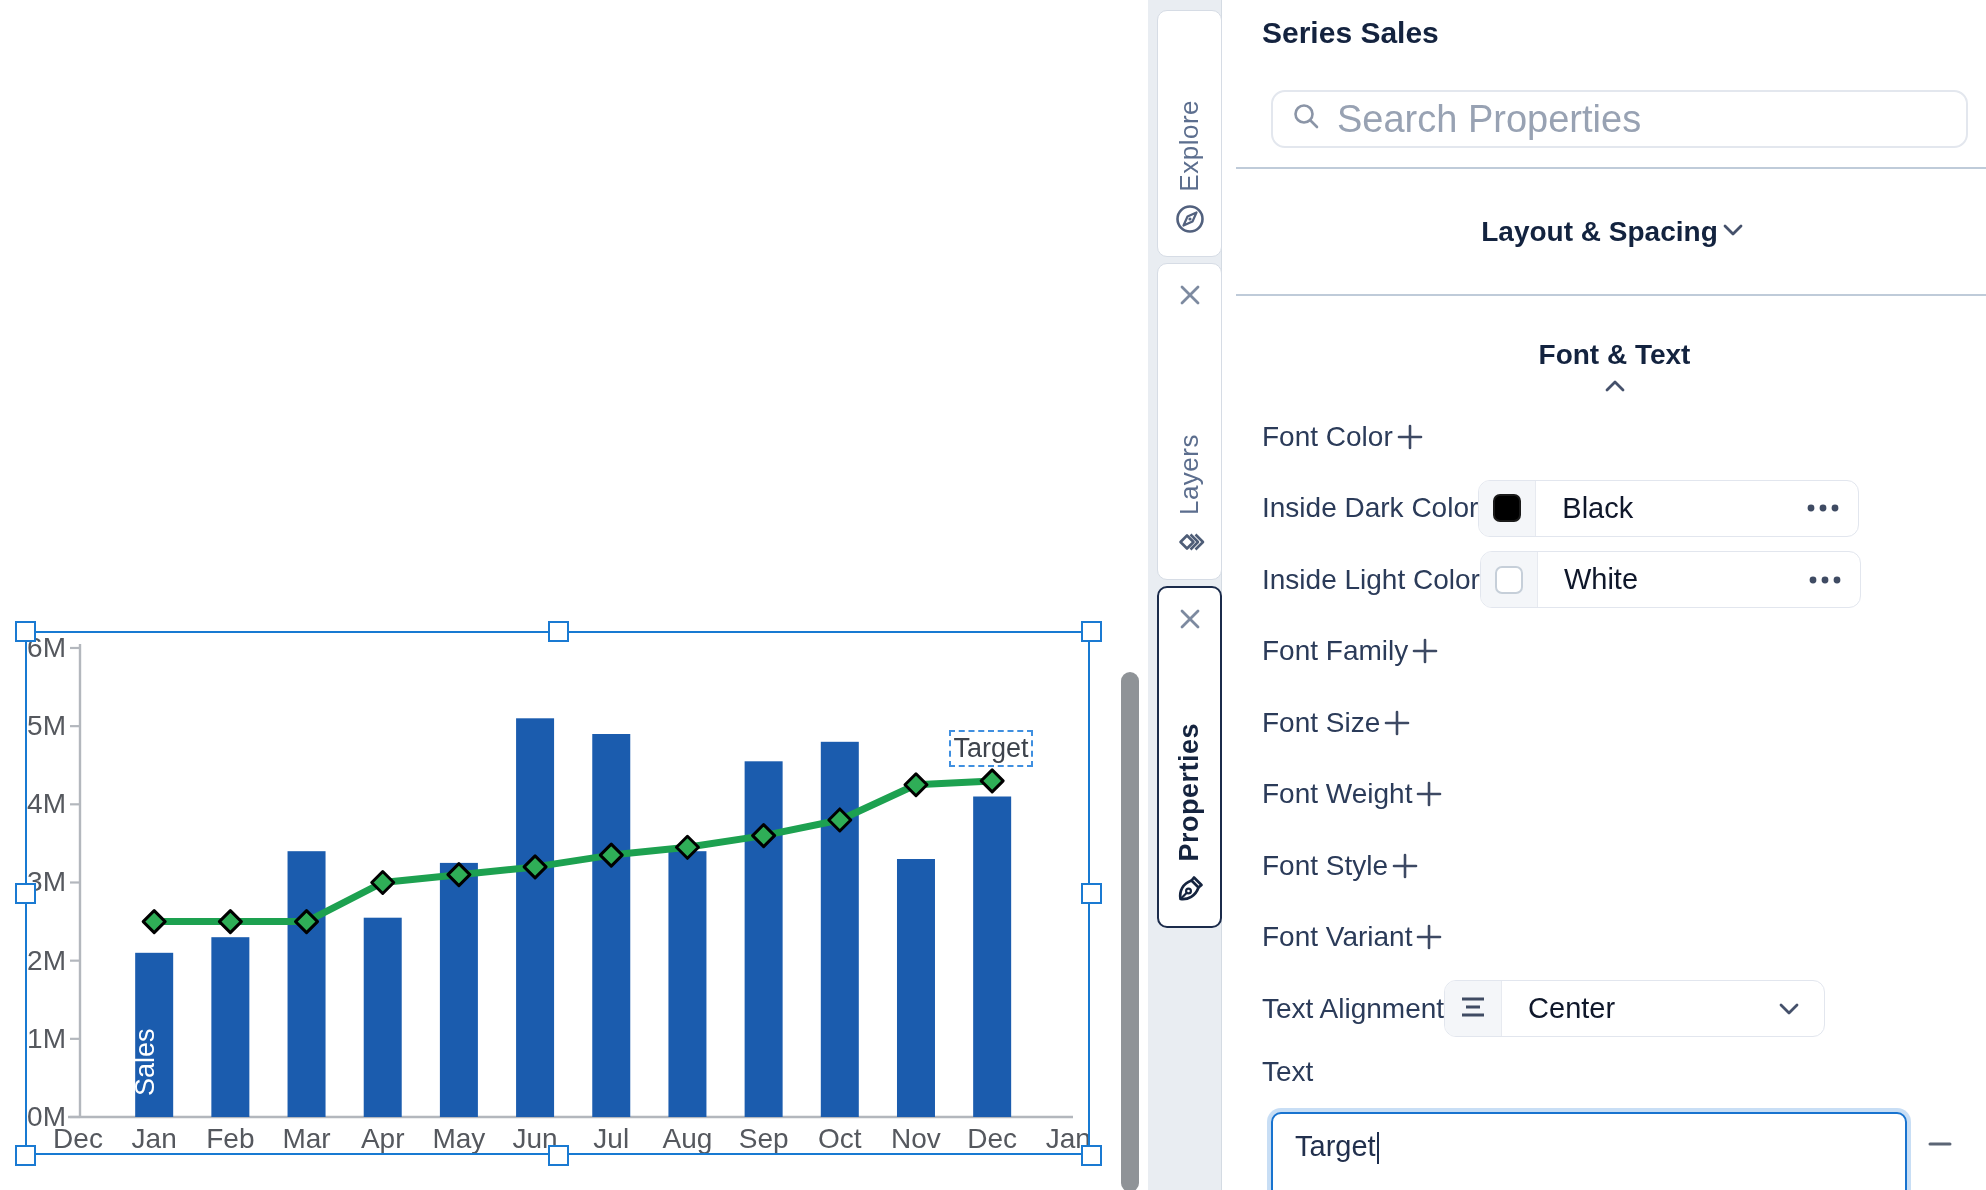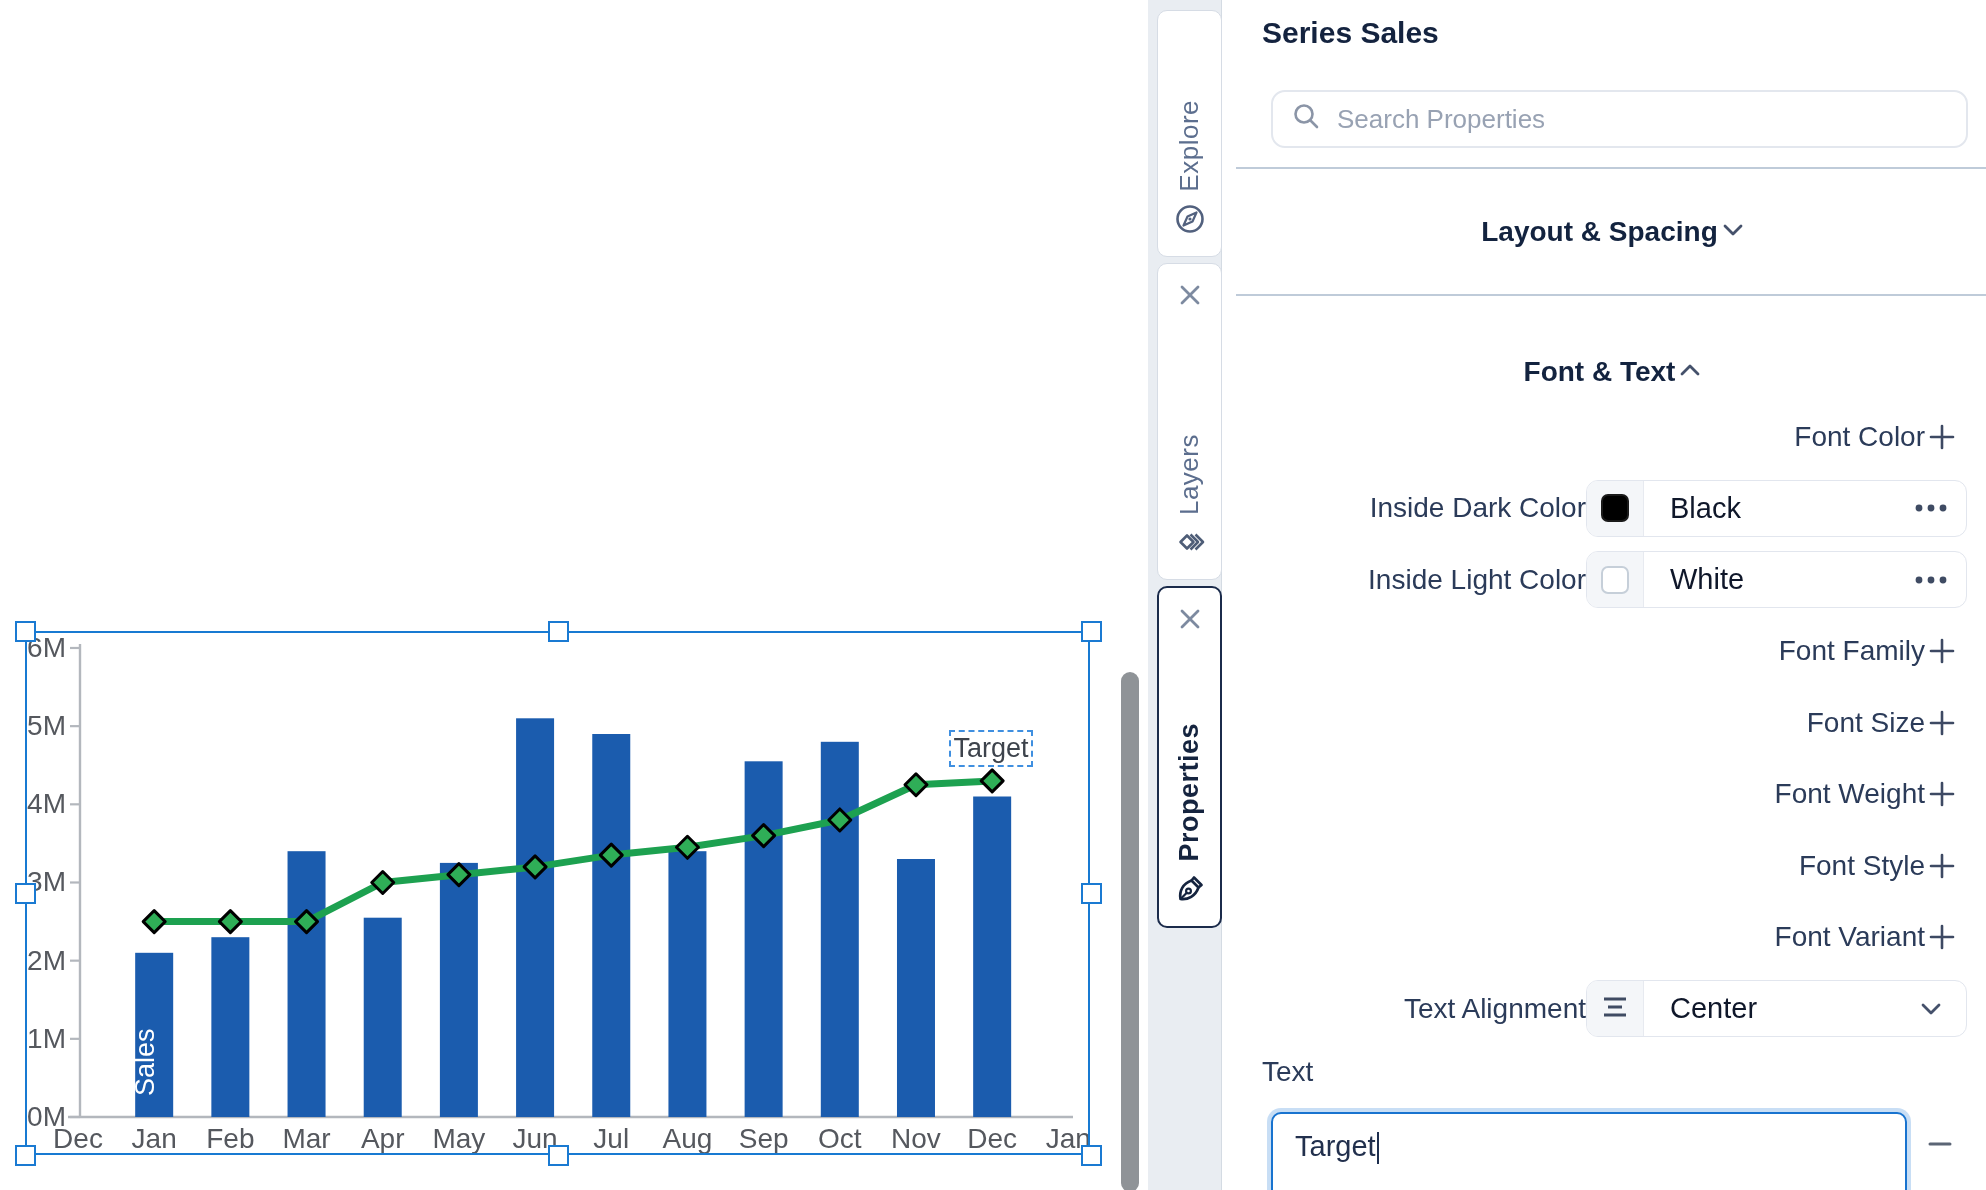--- a/index.html
+++ b/index.html
@@ -34,28 +34,28 @@
   .tab-label { writing-mode:vertical-rl; transform:rotate(180deg); font-size:26px; color:#5c6e8e;
                letter-spacing:0.5px; margin-bottom:10px; }
   .vtab.active .tab-label { color:#15243f; font-weight:bold; font-size:27px; }
   .tab-icon { margin-bottom:16px; }
 
   
   #panel { position:absolute; left:1222px; top:0; width:764px; height:1190px; background:#fff; }
   #panel-title { position:absolute; left:40px; top:16px; font-size:30px; font-weight:bold; color:#14233f; }
   #search-box { position:absolute; left:49px; top:90px; width:697px; height:58px;
                 border:2px solid #e3e7ee; border-radius:14px; display:flex; align-items:center; padding-left:18px; background:#fff; }
-  #search-placeholder { color:#98a2b3; font-size:26px; margin-left:14px; }
+  #search-placeholder { color:#98a2b3; font-size:38px; margin-left:14px; }
   .h-divider { position:absolute; left:14px; right:0; height:0; border-top:2px solid #bfcbd9; }
   .section-header { position:absolute; left:40px; right:19px; height:68px;
                     display:flex; align-items:center; justify-content:center; }
   .section-title { font-size:28px; font-weight:bold; color:#13233f; }
 
   #rows { position:absolute; left:40px; right:19px; top:401px; }
-  .prop-row { height:71.5px; display:flex; align-items:center; justify-content:flex-end; }
+  .prop-row { height:71.5px; display:flex; align-items:center; justify-content:flex-start; }
   .row-label { font-size:28px; color:#2b3b59; }
   .plus-btn { width:34px; height:34px; display:flex; align-items:center; justify-content:center; cursor:pointer; margin-right:8px; }
 
   .value-control { width:381px; height:57px; border:1.5px solid #e2e6ee; border-radius:12px;
                    display:flex; align-items:center; overflow:hidden; background:#fff; }
   .vc-zone { width:57px; height:100%; background:#f4f6f9; border-right:1.5px solid #e7eaf0;
              display:flex; align-items:center; justify-content:center; flex:none; }
   .vc-swatch { width:28px; height:28px; border-radius:7px; }
   .vc-text { flex:1; padding-left:26px; font-size:29px; color:#0f172a; }
   .vc-menu { width:70px; display:flex; align-items:center; justify-content:center; flex:none; cursor:pointer; }
@@ -211,21 +211,21 @@
       <span class="section-title">Layout &amp; Spacing</span>
       <span>
         <svg width="30" height="30" viewBox="0 0 30 30">
             <polyline points="7,11 15,19 23,11" fill="none" stroke="#45516b" stroke-width="2.8" stroke-linecap="round" stroke-linejoin="round"></polyline>
           </svg>
       </span>
     </div>
 
     <div class="h-divider" style="top:294px;"></div>
 
-    <div class="section-header" style="top:340px; height:64px;">
+    <div class="section-header" style="top:340px; height:64px;flex-direction:column;">
       <span class="section-title">Font &amp; Text</span>
       <span>
         <svg width="30" height="30" viewBox="0 0 30 30">
             <polyline points="7,19 15,11 23,19" fill="none" stroke="#45516b" stroke-width="2.8" stroke-linecap="round" stroke-linejoin="round"></polyline>
           </svg>
       </span>
     </div>
 
     <div id="rows">
         <div class="prop-row">

